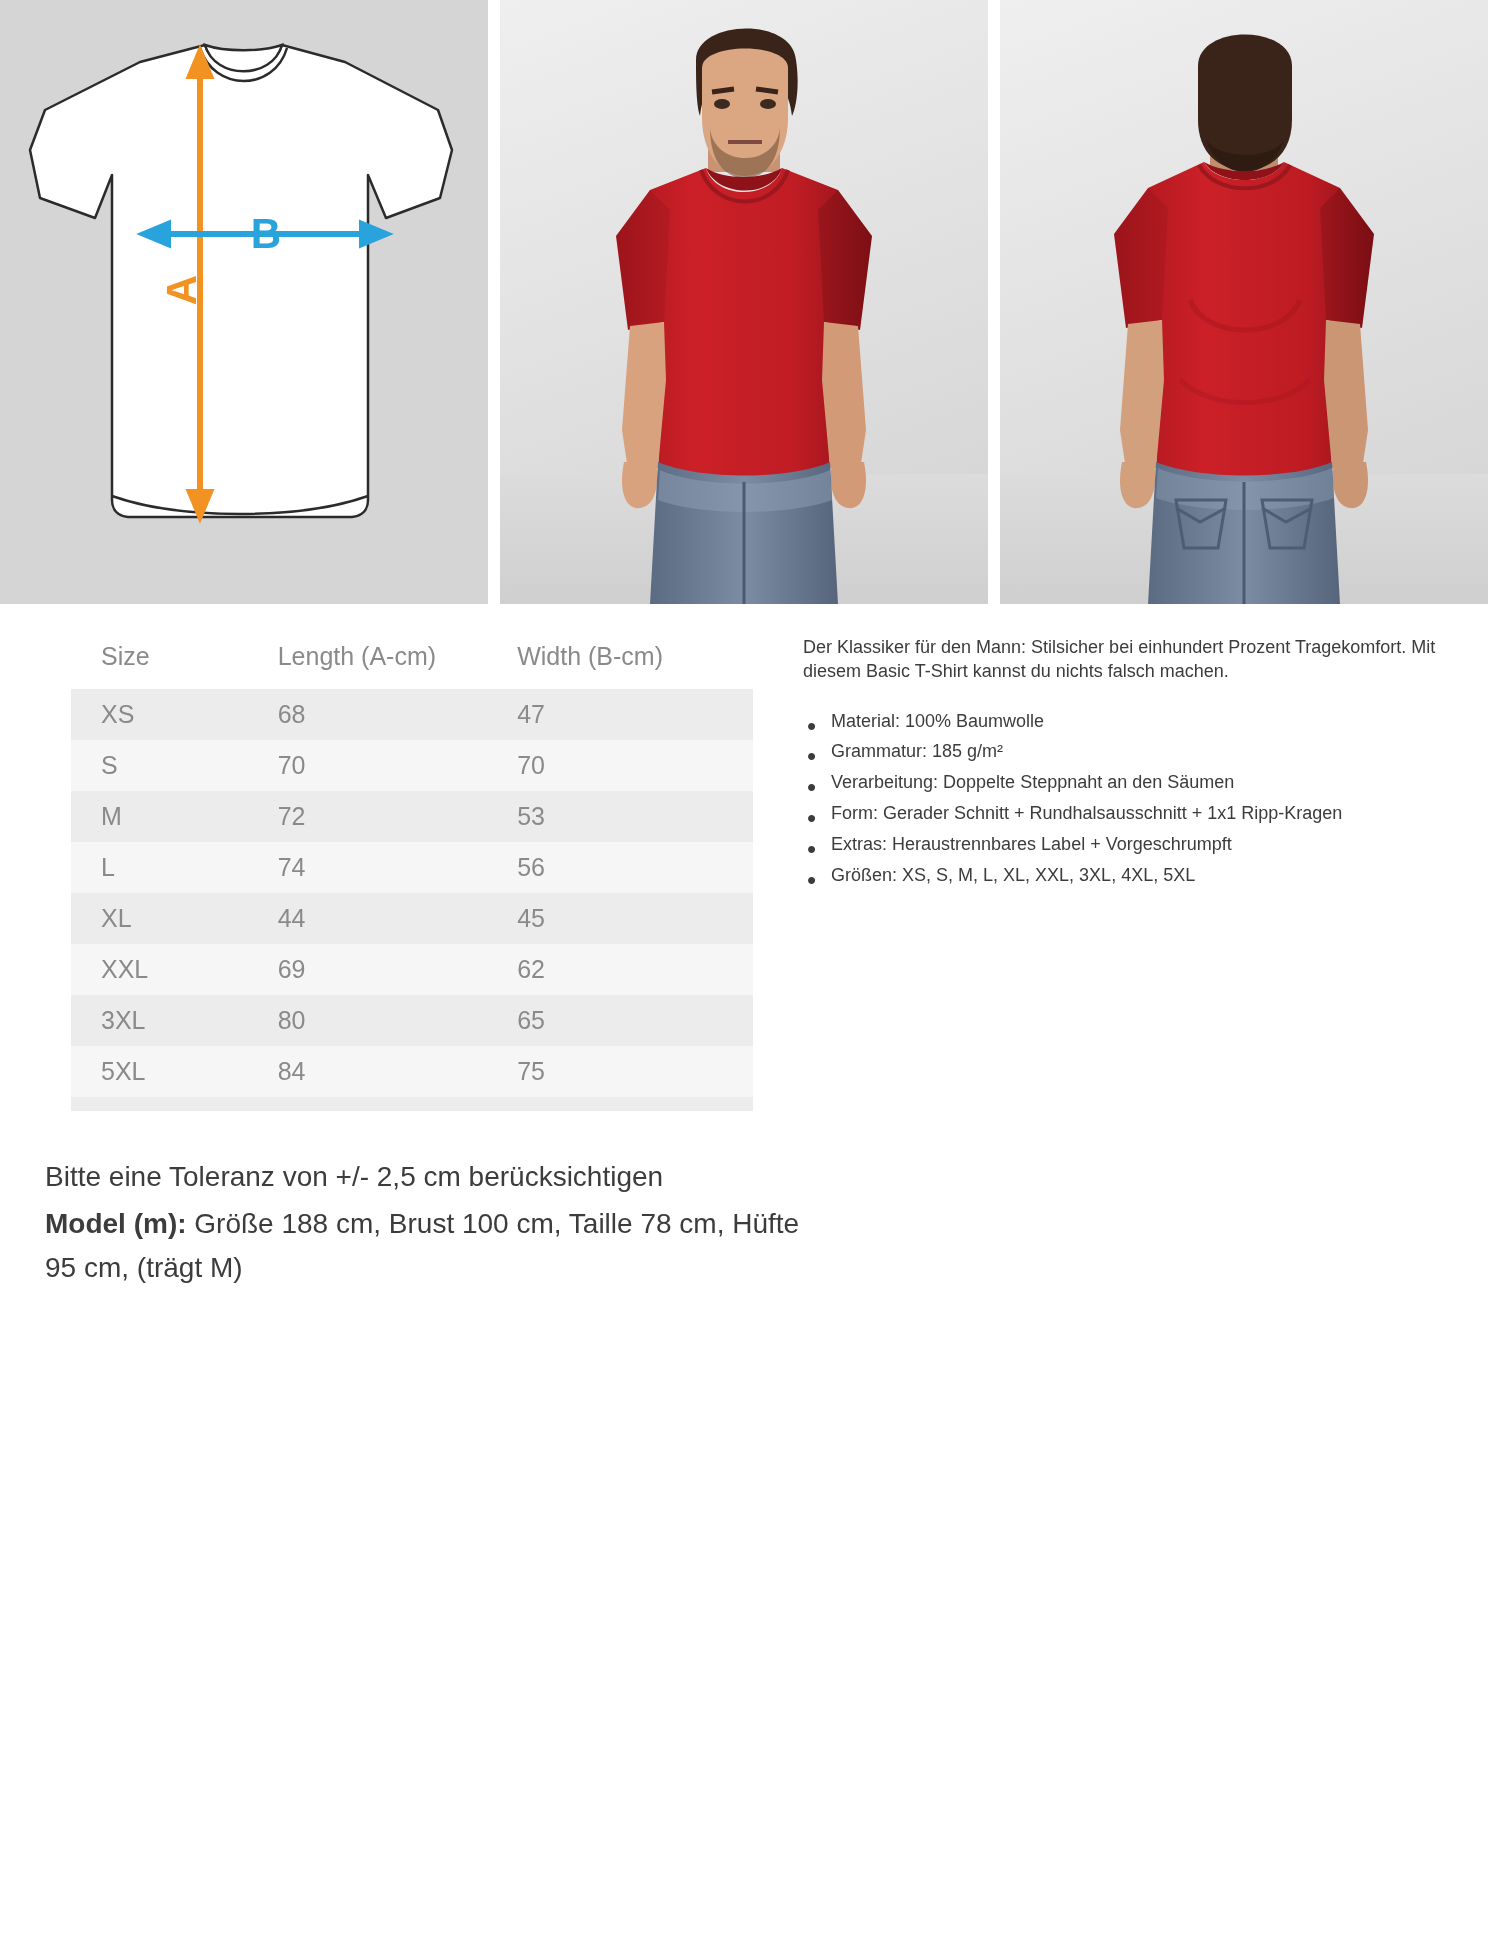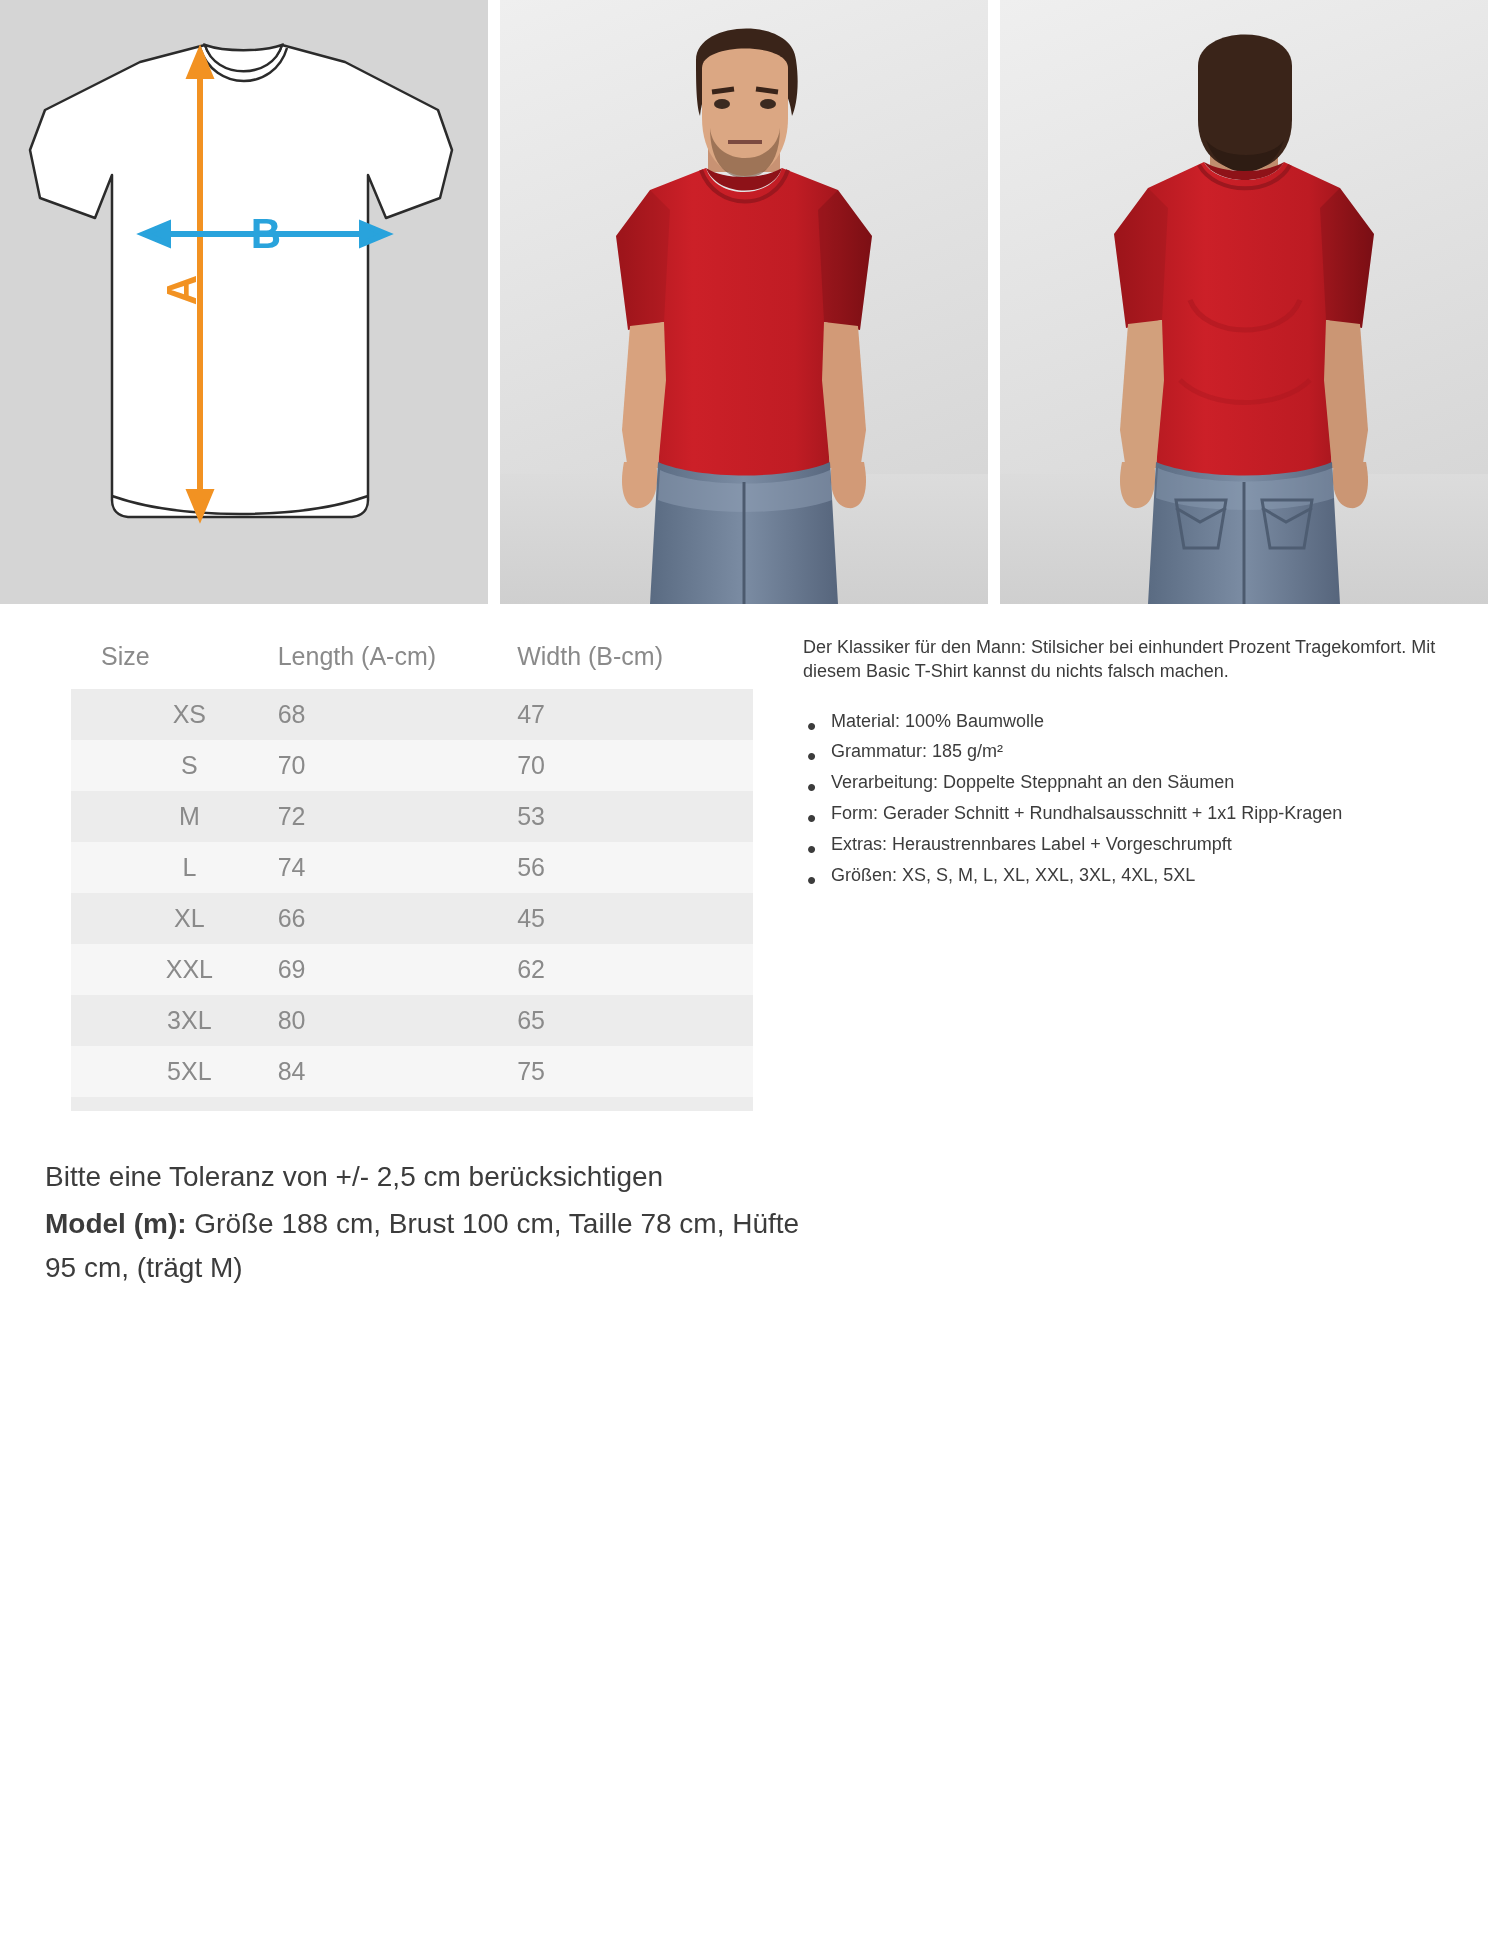--- a/index.html
+++ b/index.html
@@ -85,21 +85,21 @@
     padding: 11px 0;
     font-size: 25px;
     color: #8a8a8a;
   }
   table.size-table tbody tr:nth-child(odd) {
     background: #ececec;
   }
   table.size-table tbody tr:nth-child(even) {
     background: #f6f6f6;
   }
-  .col-size   { width: 185px; padding-left: 30px !important; text-align: center; }
+  .col-size   { width: 185px; padding-left: 30px !important; }
   .col-length { width: 250px; }
   .col-width  { width: 247px; }
   .table-foot-strip {
     height: 14px;
     background: #ececec;
   }
 
   
   .desc {
     flex: 1;
@@ -312,21 +312,21 @@
           <td class="col-length">72</td>
           <td class="col-width">53</td>
         </tr>
         <tr>
           <td class="col-size">L</td>
           <td class="col-length">74</td>
           <td class="col-width">56</td>
         </tr>
         <tr>
           <td class="col-size">XL</td>
-          <td class="col-length">66</td>
+          <td class="col-length">44</td>
           <td class="col-width">45</td>
         </tr>
         <tr>
           <td class="col-size">XXL</td>
           <td class="col-length">69</td>
           <td class="col-width">62</td>
         </tr>
         <tr>
           <td class="col-size">3XL</td>
           <td class="col-length">80</td>

